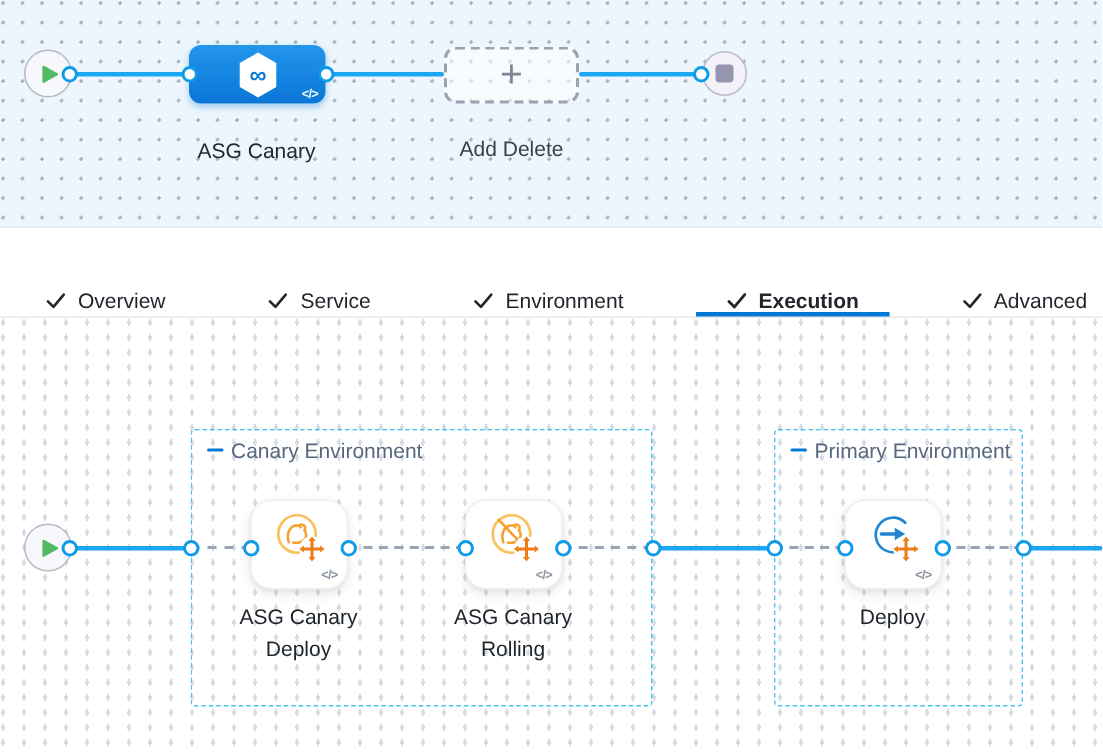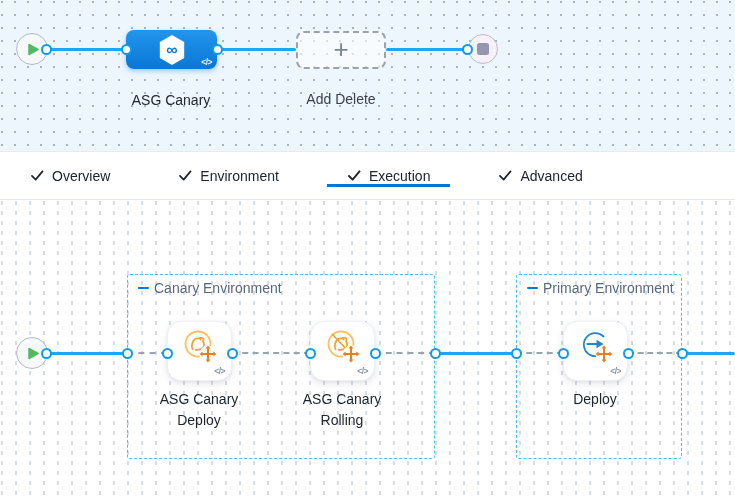--- a/index.html
+++ b/index.html
@@ -30,26 +30,26 @@
   .code-badge { position: absolute; right: 5px; bottom: 2px; font-size: 8.5px;
            letter-spacing: -0.5px; color: rgba(255,255,255,.95); font-weight: 700; }
   .add-stage { position: absolute; left: 296px; top: 31px; width: 90px; height: 38px;
            border: 2px dashed #9ba1b0; border-radius: 8px; background: rgba(255,255,255,.55);
            z-index: 4; display: flex; align-items: center; justify-content: center; cursor: pointer; }
   .plus { font-size: 26px; font-weight: 300; color: #7d8694; line-height: 1; margin-top: -3px; }
   .node-label { position: absolute; width: 150px; text-align: center; font-size: 14px;
            color: #23272e; z-index: 3; }
 
   
-  .tab-bar { position: relative; display: flex; align-items: center; height: 48px;
+  .tab-bar { position: relative; display: flex; align-items: flex-end; height: 60px;
            background: #fff; border-bottom: 1px solid #e6e8ec; padding-left: 10px; }
   .tab { display: inline-flex; align-items: center; gap: 8px; padding: 0 20px;
            margin-right: 28px; font-size: 14px; color: #22262c; cursor: pointer;
            border-bottom: 3px solid transparent; padding-top: 3px; }
-  .tab.active { border-bottom-color: #0278d5; font-weight: 400; }
+  .tab.active { border-bottom-color: #0278d5; font-weight: 700; }
   .check { flex: 0 0 auto; }
 
   
   .bottom-canvas {
     position: relative; width: 735px; height: 305px;
     background-color: #ffffff;
     background-image: radial-gradient(1.2px 2.4px at 2px 3px, #d7dde4 96%, transparent);
     background-size: 14px 10px;
   }
   .group { position: absolute; top: 74px; height: 185px; border: 1.5px dashed #44c3f2;
@@ -110,20 +110,26 @@
     <div class="tab">
       <svg class="check" width="14" height="11" viewBox="0 0 14 12">
           <path d="M1.5 6.5 L5.5 10.5 L13 1.5" stroke="#22262c" stroke-width="1.9" fill="none" stroke-linecap="round" stroke-linejoin="round"></path>
         </svg>
       <span>Overview</span>
     </div>
     <div class="tab">
       <svg class="check" width="14" height="11" viewBox="0 0 14 12">
           <path d="M1.5 6.5 L5.5 10.5 L13 1.5" stroke="#22262c" stroke-width="1.9" fill="none" stroke-linecap="round" stroke-linejoin="round"></path>
         </svg>
+      <span>Service</span>
+    </div>
+    <div class="tab">
+      <svg class="check" width="14" height="11" viewBox="0 0 14 12">
+          <path d="M1.5 6.5 L5.5 10.5 L13 1.5" stroke="#22262c" stroke-width="1.9" fill="none" stroke-linecap="round" stroke-linejoin="round"></path>
+        </svg>
       <span>Environment</span>
     </div>
     <div class="tab active">
       <svg class="check" width="14" height="11" viewBox="0 0 14 12">
           <path d="M1.5 6.5 L5.5 10.5 L13 1.5" stroke="#22262c" stroke-width="2.1" fill="none" stroke-linecap="round" stroke-linejoin="round"></path>
         </svg>
       <span>Execution</span>
     </div>
     <div class="tab">
       <svg class="check" width="14" height="11" viewBox="0 0 14 12">

